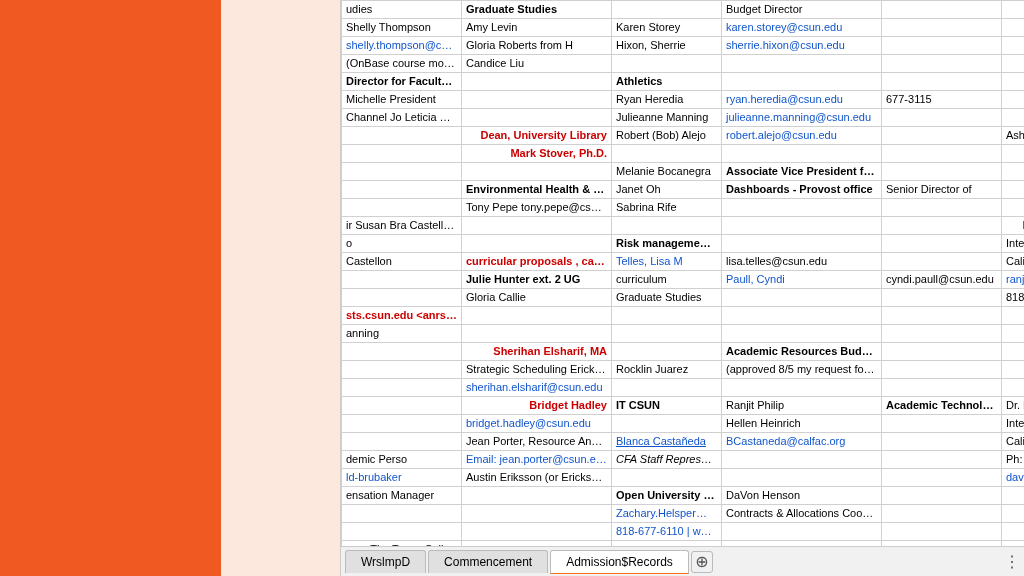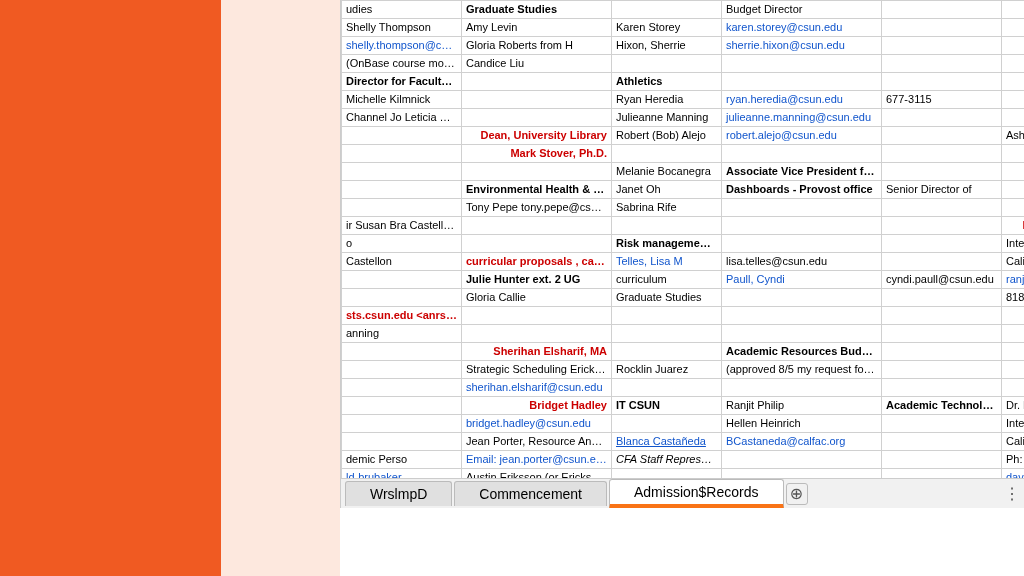--- a/index.html
+++ b/index.html
@@ -45,21 +45,21 @@
       color: #fff;
       font-size: 36px;
       font-weight: bold;
       line-height: 1.15;
       z-index: 10;
     }
 
     
     .spreadsheet-area {
       flex: 1;
-      height: 508px;
+      height: 576px;
       overflow: hidden;
       position: relative;
       background: #fff;
       border-left: 1px solid #ccc;
     }
 
     .sheet-content {
       font-size: 11px;
       font-family: Arial, sans-serif;
       overflow: hidden;
@@ -99,33 +99,33 @@
       background: #f1f1f1;
       border-top: 1px solid #ccc;
       display: flex;
       align-items: center;
       padding: 0 4px;
       gap: 2px;
       font-size: 11px;
     }
 
     .tab-item {
-      padding: 4px 24px;
+      padding: 4px 15px;
       background: #e0e0e0;
       border: 1px solid #bbb;
       border-bottom: none;
       border-radius: 3px 3px 0 0;
       cursor: pointer;
-      font-size: 14px;
+      font-size: 12px;
       white-space: nowrap;
     }
 
     .tab-item.active {
       background: #fff;
-      border-bottom: 5px solid #f97316;
+      border-bottom: 1px solid #f97316;
     }
 
     .tab-add {
       width: 22px;
       height: 22px;
       display: flex;
       align-items: center;
       justify-content: center;
       font-size: 16px;
       color: #555;
@@ -202,21 +202,21 @@
           </tr>
           <tr>
             <td class="bold">Director for Faculty Affairs</td>
             <td></td>
             <td class="bold">Athletics</td>
             <td></td>
             <td></td>
             <td></td>
           </tr>
           <tr>
-            <td>Michelle Kilmnick</td>
+            <td>Michelle President</td>
             <td></td>
             <td>Ryan Heredia</td>
             <td class="blue-link">ryan.heredia@csun.edu</td>
             <td>677-3115</td>
             <td></td>
           </tr>
           <tr>
             <td>Channel Jo Leticia Vargas</td>
             <td></td>
             <td>Julieanne Manning</td>

